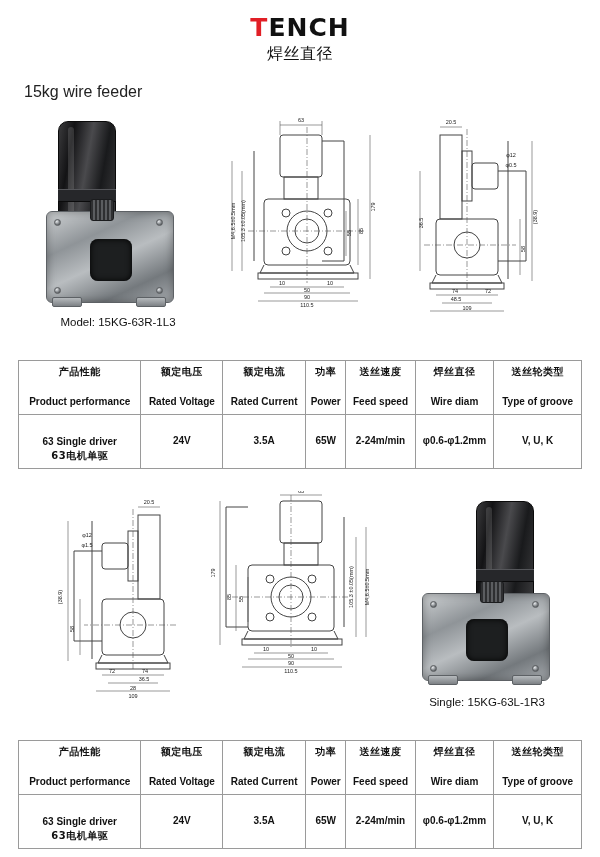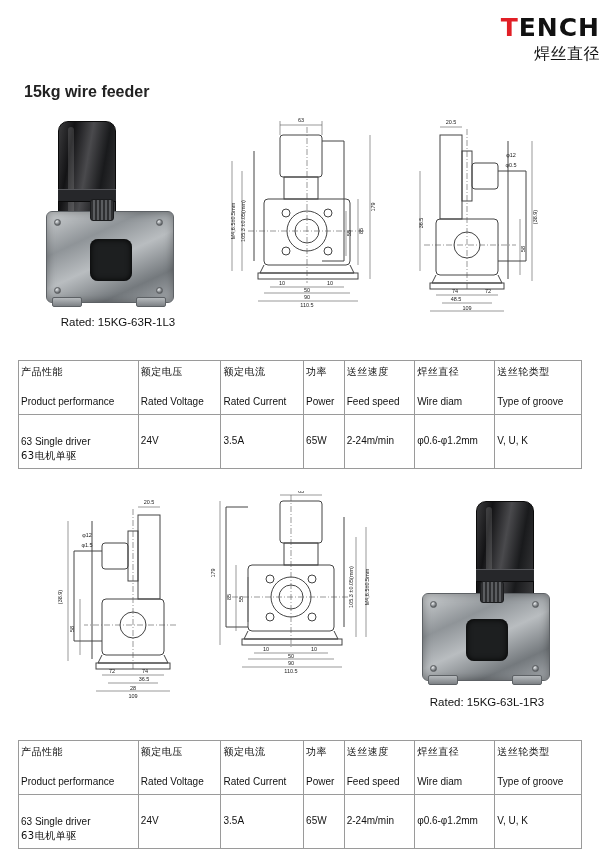--- a/index.html
+++ b/index.html
@@ -13,21 +13,21 @@
   }
   .page {
     position: relative;
     width: 600px;
     height: 857px;
     padding: 0;
   }
 
   
   .logo-block {
-    text-align: right;
+    text-align: center;
     padding-top: 14px;
   }
   .logo-word {
     font-family: "DejaVu Sans", sans-serif;
     font-size: 25px;
     font-weight: bold;
     letter-spacing: 1px;
     color: #111;
     line-height: 1.1;
     display: inline-block;
@@ -38,21 +38,21 @@
     letter-spacing: 3px;
     color: #111;
     margin-top: 2px;
     font-family: "DejaVu Sans", sans-serif;
   }
 
   .page-title {
     font-size: 16px;
     color: #222;
     margin: 18px 0 0 24px;
-    font-weight: bold;
+    font-weight: normal;
   }
 
   
   .fig-row {
     position: relative;
     margin: 10px 18px 0 18px;
     height: 235px;
   }
   .fig-cell {
     position: absolute;
@@ -135,23 +135,23 @@
   
   .spec-table {
     margin: 14px 18px 0 18px;
     width: 564px;
     border-collapse: collapse;
     font-size: 10px;
     color: #111;
   }
   .spec-table th, .spec-table td {
     border: 1px solid #9a9a9a;
-    text-align: left;
+    text-align: center;
     padding: 4px 2px;
-    font-weight: normal;
+    font-weight: bold;
     line-height: 1.45;
     vertical-align: middle;
   }
   .spec-table thead td { height: 36px; }
   .spec-table tbody td { height: 32px; }
   .cn { font-family: "DejaVu Sans", sans-serif; letter-spacing: .5px; }
   .hdr-cn { display: block; }
   .hdr-en { display: block; margin-top: 16px; }
 </style>
 </head>
@@ -177,21 +177,21 @@
           <div class="gear-hole" style="left:54px; top:118px; width:42px; height:42px;"></div>
           <div class="knob" style="left:54px; top:78px; width:24px; height:22px;"></div>
           <div class="bolt" style="left:18px; top:98px;"></div>
           <div class="bolt" style="left:120px; top:98px;"></div>
           <div class="bolt" style="left:18px; top:166px;"></div>
           <div class="bolt" style="left:120px; top:166px;"></div>
           <div class="foot" style="left:16px; top:176px; width:30px; height:10px;"></div>
           <div class="foot" style="left:100px; top:176px; width:30px; height:10px;"></div>
         </div>
       </div>
-      <div class="caption">Rated: 15KG-63R-1L3</div>
+      <div class="caption">Model: 15KG-63R-1L3</div>
     </div>
 
     <div class="fig-cell" style="left:200px; width:190px;">
       <div class="draw-wrap">
         <svg viewBox="0 0 190 215">
           <g fill="none" stroke="#444" stroke-width="1">
             <rect x="62" y="24" width="42" height="42" rx="3"></rect>
             <rect x="66" y="66" width="34" height="22"></rect>
             <rect x="46" y="88" width="86" height="66" rx="4"></rect>
             <circle cx="89" cy="120" r="20"></circle>
@@ -437,21 +437,21 @@
           <div class="gear-hole" style="left:52px; top:118px; width:42px; height:42px;"></div>
           <div class="knob" style="left:66px; top:80px; width:24px; height:22px;"></div>
           <div class="bolt" style="left:16px; top:100px;"></div>
           <div class="bolt" style="left:118px; top:100px;"></div>
           <div class="bolt" style="left:16px; top:164px;"></div>
           <div class="bolt" style="left:118px; top:164px;"></div>
           <div class="foot" style="left:14px; top:174px; width:30px; height:10px;"></div>
           <div class="foot" style="left:98px; top:174px; width:30px; height:10px;"></div>
         </div>
       </div>
-      <div class="caption">Rated: 15KG-63L-1R3</div>
+      <div class="caption">Single: 15KG-63L-1R3</div>
     </div>
   </div>
 
   <table class="spec-table">
     <thead>
       <tr>
         <td>
           <span class="hdr-cn cn">产品性能</span>
           <span class="hdr-en">Product performance</span>
         </td>

